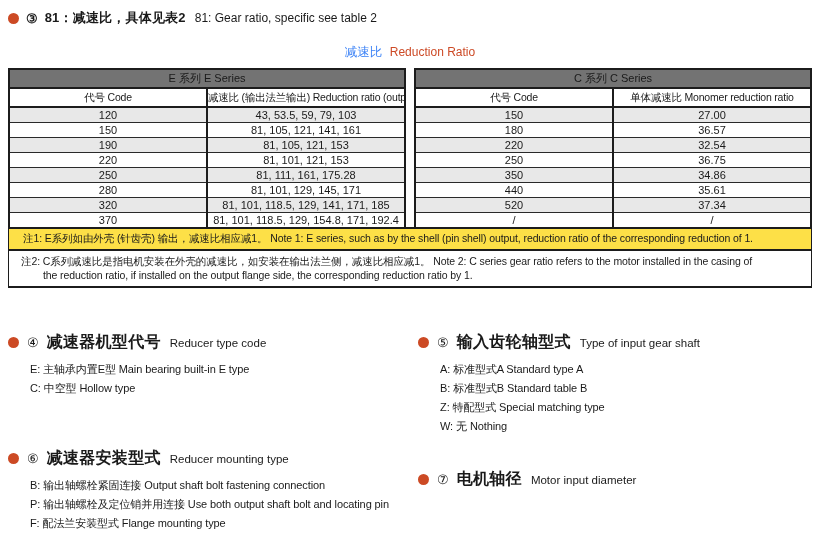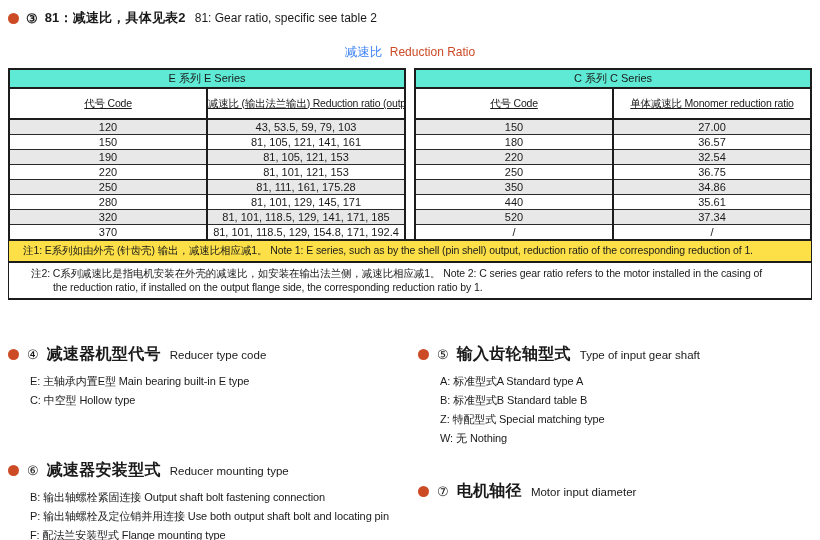--- a/index.html
+++ b/index.html
@@ -37,43 +37,43 @@
     border-collapse: collapse; table-layout: fixed;
     flex: 1 1 50%; width: 50%;
     border: 2px solid #1c1c1c; border-bottom: none;
     font-size: 11px;
   }
   table.htable th, table.htable td {
     padding: 0; text-align: center; vertical-align: middle;
     font-weight: normal; overflow: hidden; white-space: nowrap;
   }
   th.series-hdr {
-    background: #5eead4; height: 19px;
+    background: #737373; height: 19px;
     border-bottom: 2px solid #1c1c1c; font-size: 11px;
   }
   th.col-hdr {
-    height: 31px; border-bottom: 2px solid #1c1c1c;
-    font-size: 10.5px; letter-spacing: -0.2px; text-decoration: underline;
+    height: 19px; border-bottom: 2px solid #1c1c1c;
+    font-size: 10.5px; letter-spacing: -0.2px;
   }
   .col-code { width: 23.5%; }
   th.col-code, td.code-cell { border-right: 2px solid #1c1c1c; }
   tbody td { height: 15px; border-bottom: 1px solid #2a2a2a; }
   tbody tr:last-child td { border-bottom: none; }
   tbody tr:nth-child(odd) td { background: #e8e8e8; }
 
   
   .note1 {
     border: 1px solid #1c1c1c; border-top: 2px solid #1c1c1c; border-bottom: 2px solid #1c1c1c;
     background: #fde047; font-size: 10.5px; letter-spacing: -0.1px;
     padding: 3px 4px 3px 14px; white-space: nowrap; overflow: hidden;
   }
   .note2 {
     border: 1px solid #1c1c1c; border-top: none; border-bottom: 2px solid #1c1c1c;
     font-size: 10.5px; letter-spacing: -0.1px; line-height: 14px;
-    padding: 3px 4px 4px 22px; overflow: hidden;
+    padding: 3px 4px 4px 12px; overflow: hidden;
   }
   .note2 .line { display: block; white-space: nowrap; }
   .note2 .line2 { padding-left: 22px; }
 
   
   .bottom { display: flex; margin: 44px 8px 0 8px; }
   .col-left { width: 51%; }
   .col-right { width: 49%; }
   .section { margin: 0; }
   .sec-title { display: flex; align-items: center; gap: 8px; }

